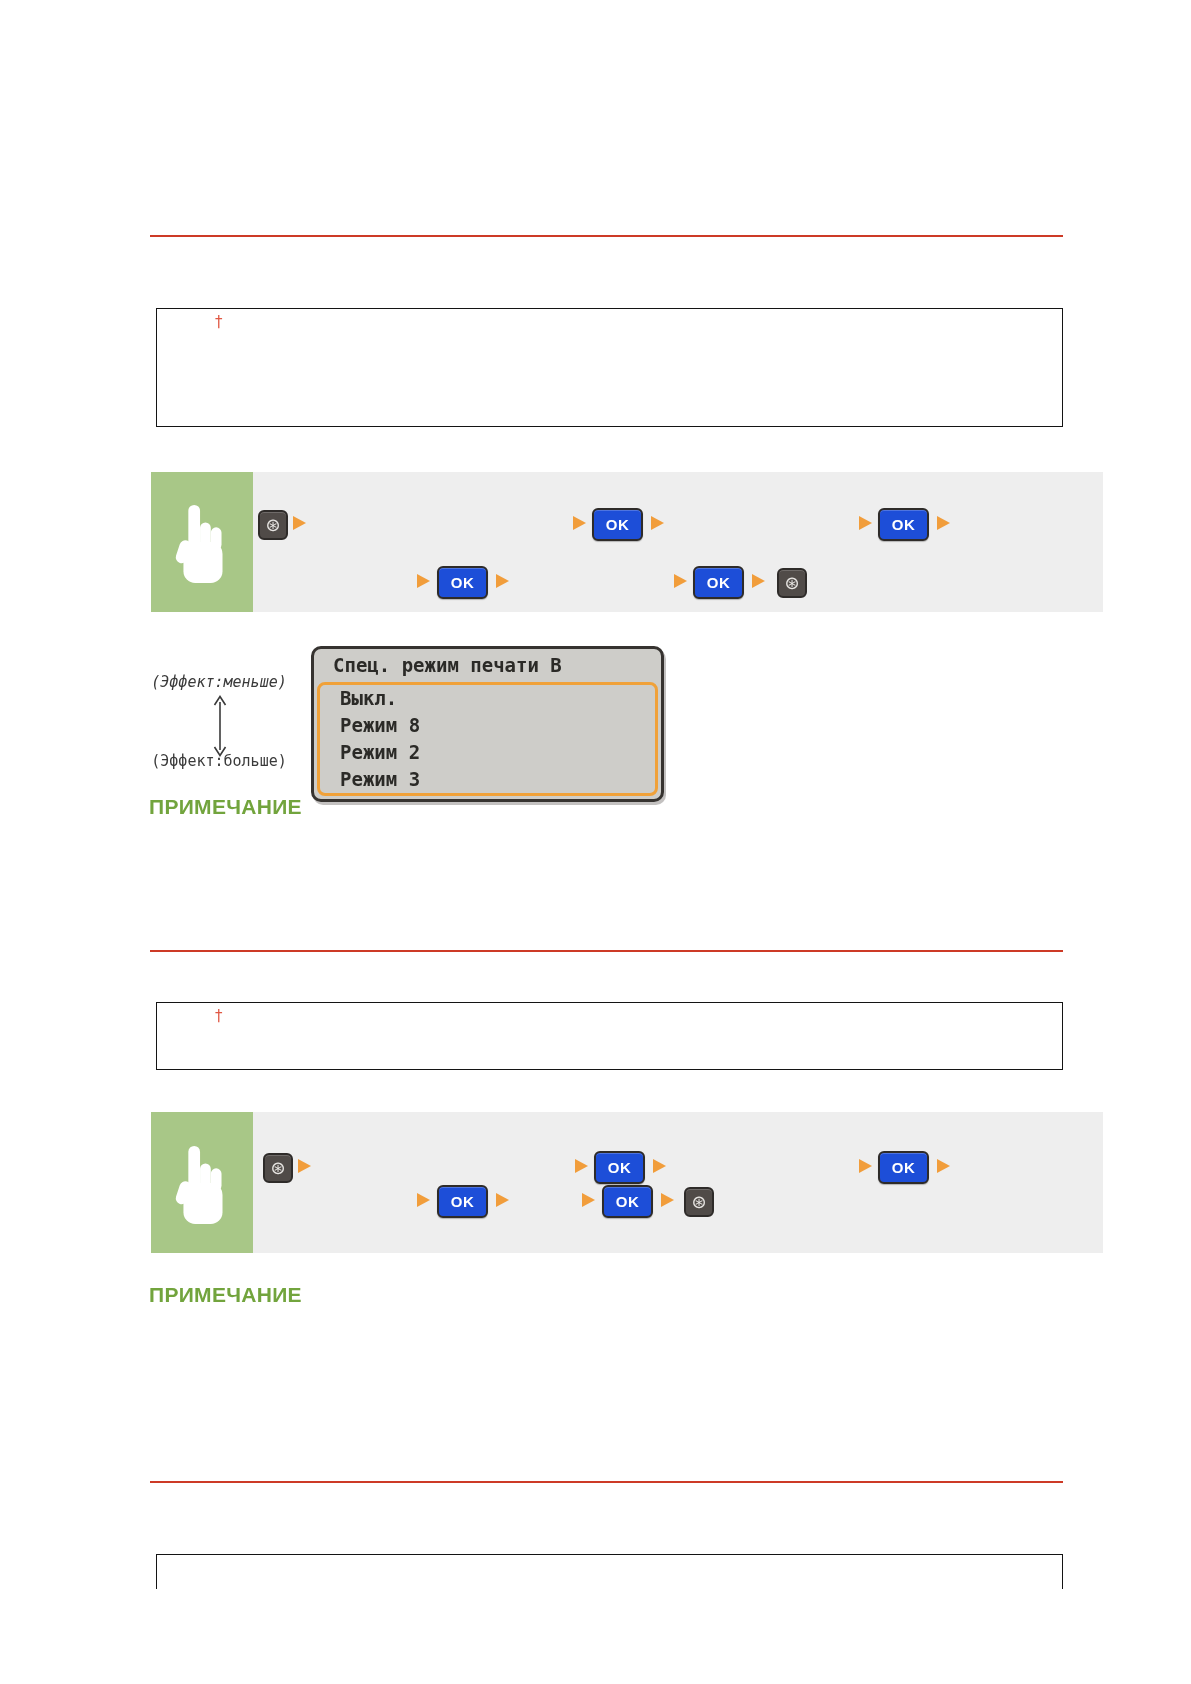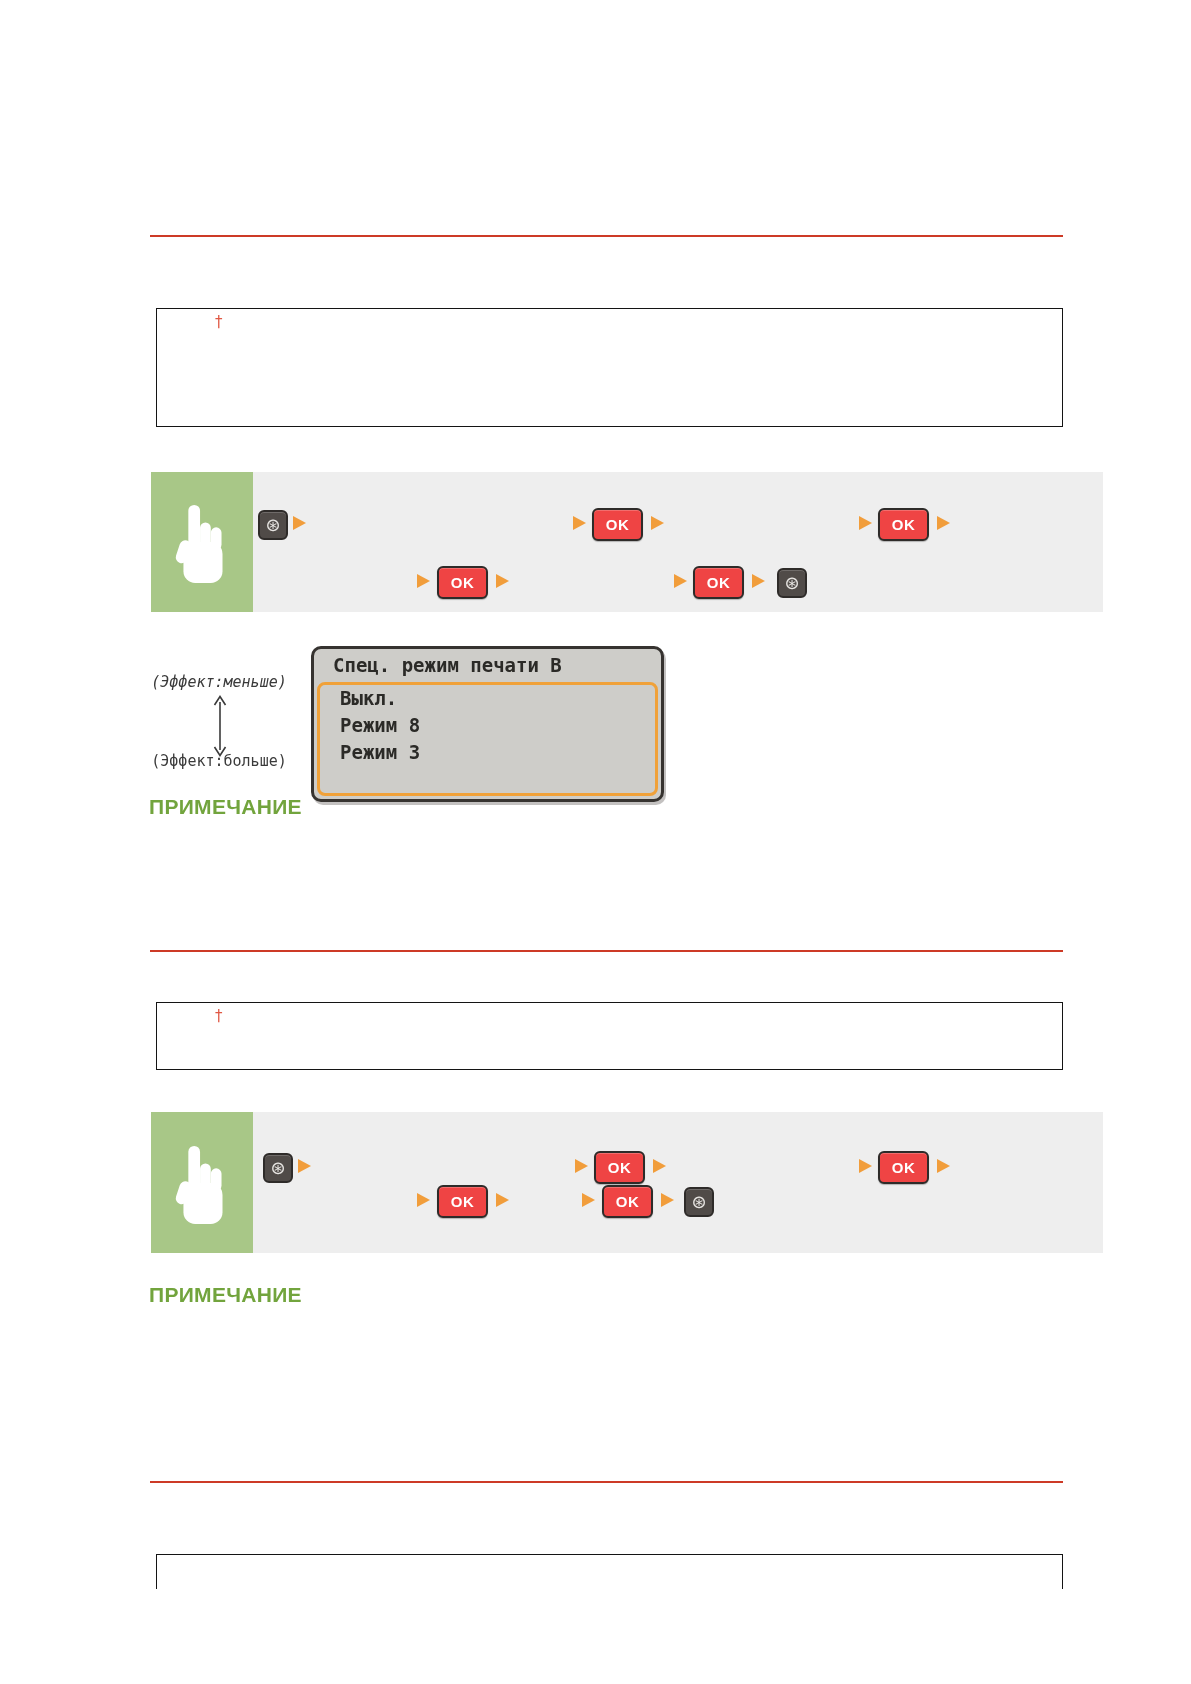--- a/index.html
+++ b/index.html
@@ -7,21 +7,21 @@
         font-family:"Liberation Sans",sans-serif;}
   .redline{position:absolute;left:150px;width:913px;height:2px;background:#cd3a26;}
   .obox{position:absolute;left:156px;width:905px;border:1.5px solid #141414;background:#ffffff;}
   .dagger{position:absolute;left:58px;top:4px;color:#e05844;
           font:15px "DejaVu Sans",sans-serif;}
   .step{position:absolute;left:151px;width:952px;background:#eeeeee;}
   .greenpanel{position:absolute;left:0;top:0;width:102px;height:100%;background:#a8c787;
               display:flex;align-items:center;justify-content:center;}
   .arr{position:absolute;width:0;height:0;border-top:7px solid transparent;
        border-bottom:7px solid transparent;border-left:13px solid #f19d3b;}
-  .okbtn{position:absolute;width:47px;height:29px;background:#ef4444;border:2px solid #2e2b29;
+  .okbtn{position:absolute;width:47px;height:29px;background:#1d4ed8;border:2px solid #2e2b29;
          border-radius:6px;color:#ffffff;display:flex;align-items:center;justify-content:center;
          font:bold 15px "Liberation Sans",sans-serif;letter-spacing:.5px;
          box-shadow:inset 0 1px 0 rgba(255,255,255,.22),0 1px 1px rgba(0,0,0,.25);}
   .menukey{position:absolute;width:26px;height:26px;background:#504b48;border:2px solid #2e2b29;
            border-radius:6px;color:#e8e6e3;display:flex;align-items:center;justify-content:center;
            font:18px "DejaVu Sans",sans-serif;line-height:1;
            box-shadow:inset 0 1px 0 rgba(255,255,255,.18);}
   .note{position:absolute;left:149px;color:#72a43d;
         font:bold 21px "Liberation Sans",sans-serif;letter-spacing:.3px;}
   .lcd{position:absolute;left:311px;top:646px;width:347px;height:150px;background:#cecdc9;
@@ -99,20 +99,21 @@
     <polyline points="3.5,10 9,1.5 14.5,10" fill="none" stroke="#3a3a3a" stroke-width="1.6"></polyline>
     <polyline points="3.5,52 9,60.5 14.5,52" fill="none" stroke="#3a3a3a" stroke-width="1.6"></polyline>
   </svg>
   <div class="fxlabel" style="top:752px;">(Эффект:больше)</div>
 
   <div class="lcd">
     <div class="lcd-title">Спец. режим печати B</div>
     <div class="lcd-frame">
       <div class="lcd-item">Выкл.</div>
       <div class="lcd-item">Режим 8</div>
+      <div class="lcd-item">Режим 2</div>
       <div class="lcd-item">Режим 3</div>
     </div>
   </div>
 
   <div class="note" style="top:795px;">ПРИМЕЧАНИЕ</div>
 
   <div class="redline" style="top:950px;"></div>
 
   <div class="obox" style="top:1002px;height:66px;">
     <span class="dagger">†</span>

